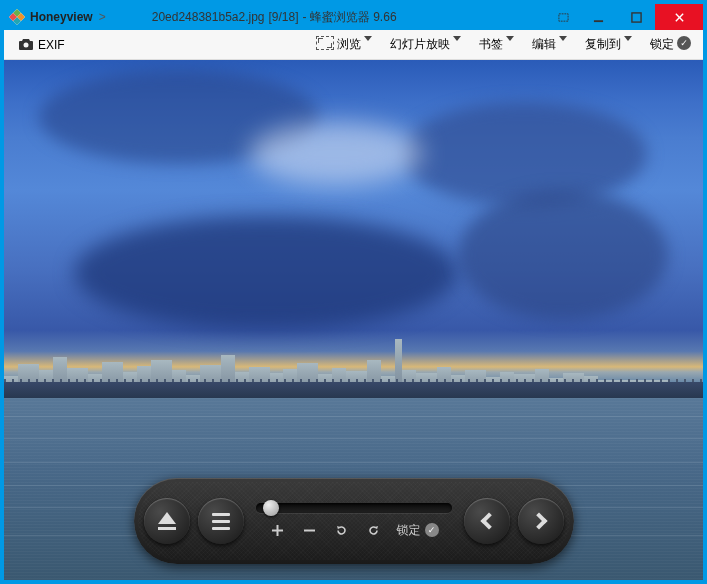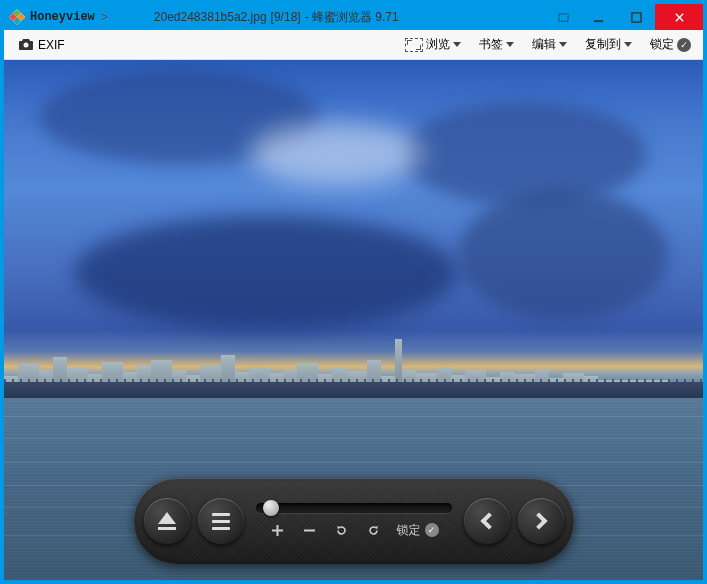--- a/index.html
+++ b/index.html
@@ -2,34 +2,34 @@
 <html><head>
 <meta charset="utf-8">
 <style>
 * { margin: 0; padding: 0; box-sizing: border-box; font-family: "Microsoft YaHei", "Segoe UI", sans-serif; }
 body { width: 707px; height: 584px; background: #0099e5; padding: 4px; }
 .window { width: 100%; height: 100%; display: flex; flex-direction: column; background: #fff; }
 
 .titlebar { height: 26px; background: #0099e5; display: flex; align-items: center; padding: 0 0 0 4px; font-size: 12px; color: #333; }
 .logo { width: 18px; height: 18px; margin-right: 4px; position: relative; }
 .logo svg { width: 18px; height: 18px; }
-.title-text { flex: 0 0 auto; font-weight: bold; color: #222; font-family: Liberation Mono, monospace; }
+.title-text { flex: 0 0 auto; font-weight: bold; color: #222; }
 .title-sep { margin: 0 6px; color: #555; }
 .title-file { color: #333; margin-left: 40px; }
 .win-controls { margin-left: auto; display: flex; height: 26px; }
 .win-btn { width: 38px; height: 26px; display: flex; align-items: center; justify-content: center; cursor: pointer; }
 .win-btn.full { width: 32px; }
 .win-btn.close { background: #e81123; color: #fff; width: 48px; }
 .win-btn svg { width: 11px; height: 11px; }
 
 .toolbar { height: 30px; background: #f7f7f7; border-bottom: 1px solid #ddd; display: flex; align-items: center; padding: 0 8px; font-size: 12px; }
 .exif-btn { display: flex; align-items: center; gap: 4px; padding: 2px 6px; cursor: pointer; }
 .cam-icon { width: 16px; height: 13px; }
 .toolbar-right { margin-left: auto; display: flex; align-items: center; gap: 10px; }
-.tb-item { display: flex; align-items: center; gap: 3px; cursor: pointer; padding: 2px 4px; }
+.tb-item { display: flex; align-items: flex-start; gap: 3px; cursor: pointer; padding: 2px 4px; }
 .dd-arrow { width: 0; height: 0; border-left: 4px solid transparent; border-right: 4px solid transparent; border-top: 5px solid #444; }
 .check-circle { width: 14px; height: 14px; border-radius: 50%; background: #555; display: inline-flex; align-items: center; justify-content: center; }
 .check-circle::after { content: "✓"; color: #fff; font-size: 9px; }
 .fit-icon { width: 18px; height: 14px; border: 1px dashed #555; position: relative; }
 .fit-icon::before, .fit-icon::after { content: ""; position: absolute; width: 4px; height: 4px; border: 1px solid #555; }
 .fit-icon::before { top: 1px; left: 1px; border-right: none; border-bottom: none; }
 .fit-icon::after { bottom: 1px; right: 1px; border-left: none; border-top: none; }
 
 .viewport { flex: 1; background: #000; position: relative; overflow: hidden; }
 .photo { width: 100%; height: 100%; position: relative; background: linear-gradient(to bottom,
@@ -98,21 +98,21 @@
           <polygon points="9,1 13,5 9,9 5,5" fill="#6ab04c"></polygon>
           <polygon points="13,5 17,9 13,13 9,9" fill="#f0932b"></polygon>
           <polygon points="9,9 13,13 9,17 5,13" fill="#22a6b3"></polygon>
           <polygon points="5,5 9,9 5,13 1,9" fill="#eb4d4b"></polygon>
         </svg>
     </div>
     <span class="title-text">Honeyview</span>
     <span class="title-sep">&gt;</span>
     <span class="title-file">20ed248381b5a2.jpg</span>
     <span style="margin-left:4px">[9/18]</span>
-    <span style="margin-left:4px">- 蜂蜜浏览器 9.71</span>
+    <span style="margin-left:4px">- 蜂蜜浏览器 9.66</span>
     <div class="win-controls">
       <div class="win-btn full">
         <svg viewBox="0 0 12 12">
             <rect x="1" y="2" width="10" height="8" fill="none" stroke="#333" stroke-width="1" stroke-dasharray="2 1"></rect>
           </svg>
       </div>
       <div class="win-btn">
         <svg viewBox="0 0 12 12">
             <line x1="1" y1="10" x2="11" y2="10" stroke="#333" stroke-width="2"></line>
           </svg>
@@ -136,20 +136,24 @@
       <svg class="cam-icon" viewBox="0 0 16 13">
           <path d="M2 3h2l1-2h6l1 2h2a1 1 0 011 1v7a1 1 0 01-1 1H2a1 1 0 01-1-1V4a1 1 0 011-1z" fill="#333"></path>
           <circle cx="8" cy="7" r="2.5" fill="#f7f7f7"></circle>
         </svg>
       <span>EXIF</span>
     </div>
     <div class="toolbar-right">
       <div class="tb-item">
         <span class="fit-icon"></span>
         <span>浏览</span>
+        <span class="dd-arrow"></span>
+      </div>
+      <div class="tb-item">
+        <span>幻灯片放映</span>
         <span class="dd-arrow"></span>
       </div>
       <div class="tb-item">
         <span>书签</span>
         <span class="dd-arrow"></span>
       </div>
       <div class="tb-item">
         <span>编辑</span>
         <span class="dd-arrow"></span>
       </div>

